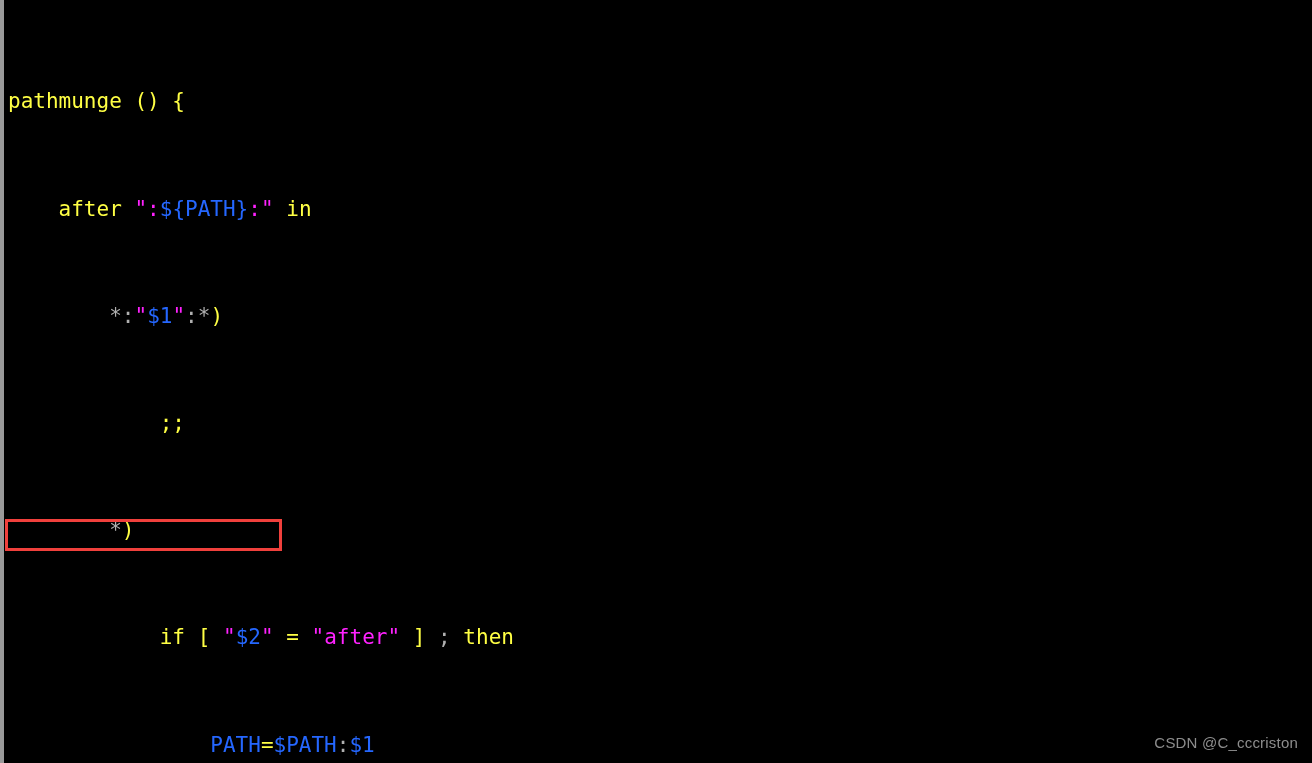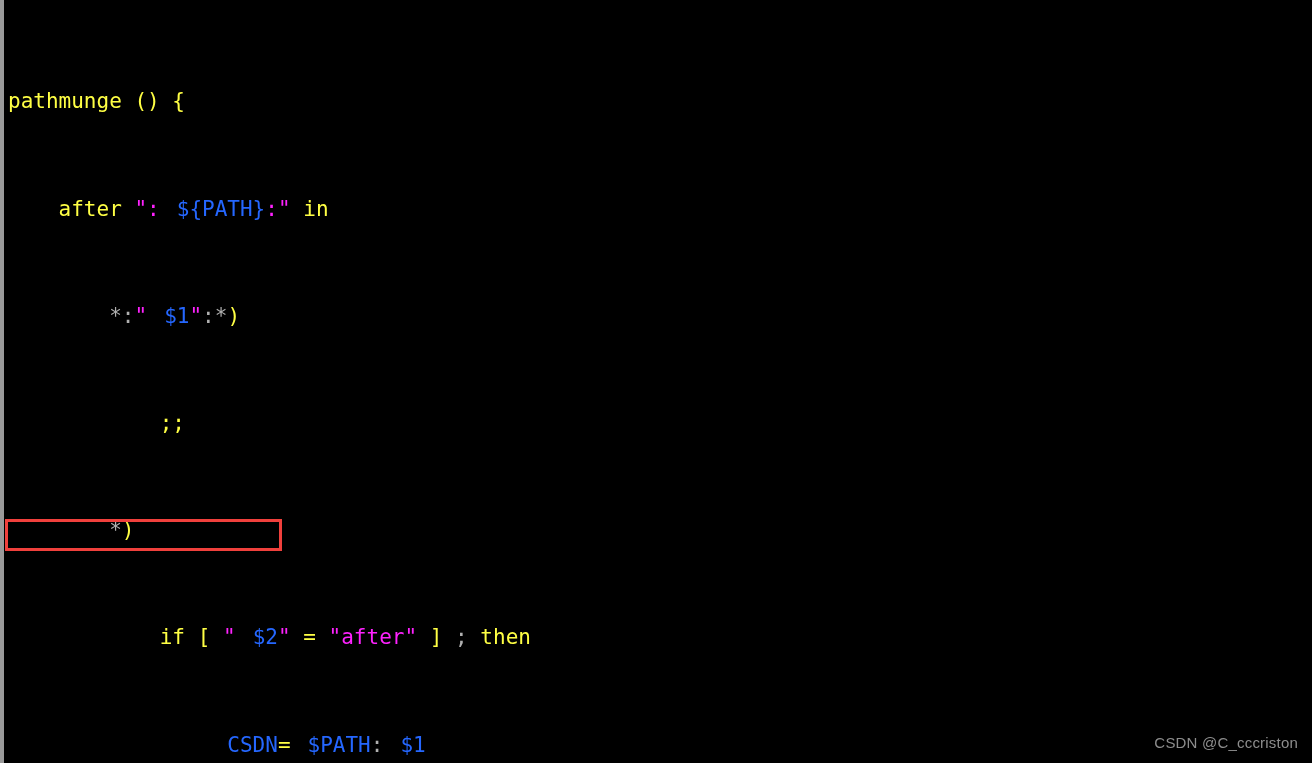--- a/index.html
+++ b/index.html
@@ -35,21 +35,21 @@
   }
   .line {
     height: 26.8px;
     padding-left: 4px;
     white-space: pre;
   }
 
   
   .c-yellow  { color: #ffff44; }
   .c-gray    { color: #b0b0b0; }
-  .c-blue    { color: #2567ff; margin-left: 17px; }
+  .c-blue    { color: #2567ff; }
   .c-magenta { color: #ff22ff; }
   .c-white   { color: #d8d8d8; }
 
   
   #redbox {
     position: absolute;
     left: 1px;
     top: 519px;
     width: 277px;
     height: 32px;
@@ -81,21 +81,21 @@
     <div class="line"><span class="c-white">    </span><span class="c-yellow">after</span><span class="c-white"> </span><span class="c-magenta">"</span><span class="c-magenta">:</span><span class="c-blue">${PATH}</span><span class="c-magenta">:</span><span class="c-magenta">"</span><span class="c-white"> </span><span class="c-yellow">in</span></div>
 
     <div class="line"><span class="c-white">        </span><span class="c-gray">*</span><span class="c-gray">:</span><span class="c-magenta">"</span><span class="c-blue">$1</span><span class="c-magenta">"</span><span class="c-gray">:</span><span class="c-gray">*</span><span class="c-yellow">)</span></div>
 
     <div class="line"><span class="c-white">            </span><span class="c-yellow">;;</span></div>
 
     <div class="line"><span class="c-white">        </span><span class="c-gray">*</span><span class="c-yellow">)</span></div>
 
     <div class="line"><span class="c-white">            </span><span class="c-yellow">if</span><span class="c-white"> </span><span class="c-yellow">[</span><span class="c-white"> </span><span class="c-magenta">"</span><span class="c-blue">$2</span><span class="c-magenta">"</span><span class="c-white"> </span><span class="c-yellow">=</span><span class="c-white"> </span><span class="c-magenta">"after"</span><span class="c-white"> </span><span class="c-yellow">]</span><span class="c-white"> </span><span class="c-gray">;</span><span class="c-white"> </span><span class="c-yellow">then</span></div>
 
-    <div class="line"><span class="c-white">                </span><span class="c-blue">CSDN</span><span class="c-yellow">=</span><span class="c-blue">$PATH</span><span class="c-gray">:</span><span class="c-blue">$1</span></div>
+    <div class="line"><span class="c-white">                </span><span class="c-blue">PATH</span><span class="c-yellow">=</span><span class="c-blue">$PATH</span><span class="c-gray">:</span><span class="c-blue">$1</span></div>
 
     
 
     
 
     
 
     
 
     

